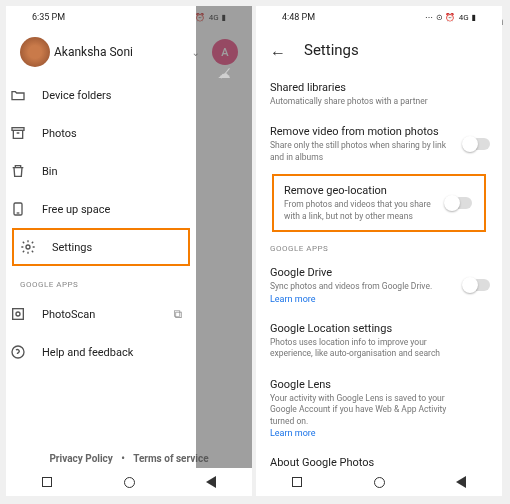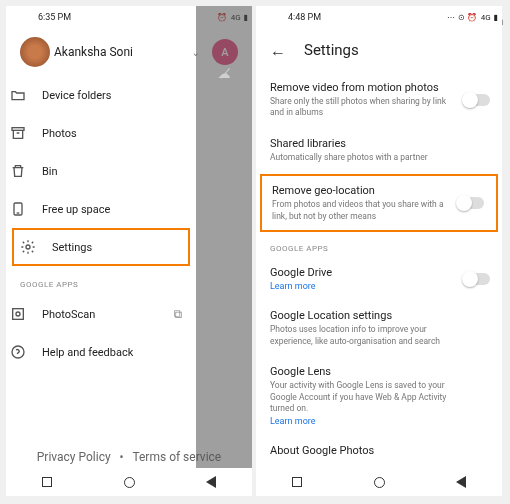--- a/index.html
+++ b/index.html
@@ -2,54 +2,54 @@
 <html><head>
   <meta charset="utf-8">
   <style>
     * { margin: 0; padding: 0; box-sizing: border-box; font-family: -apple-system, BlinkMacSystemFont, 'Segoe UI', Roboto, sans-serif; }
     body { background: #f0f0f0; width: 510px; height: 504px; position: relative; }
     .screens { display: flex; gap: 0; }
     .phone { width: 246px; height: 490px; background: #fff; overflow: hidden; position: relative; }
     .phone.left { margin-left: 6px; margin-top: 6px; }
     .phone.right { margin-left: 4px; margin-top: 6px; }
     
-    .statusbar { height: 22px; display: flex; justify-content: space-between; align-items: center; padding: 0 4px; font-size: 9px; color: #222; margin-left: 28px; }
+    .statusbar { height: 22px; display: flex; justify-content: space-between; align-items: center; padding: 0 26px; font-size: 9px; color: #222; }
     .statusbar .icons { display: flex; gap: 3px; align-items: center; font-size: 8px; }
     
     
     .l-header { height: 48px; display: flex; align-items: center; padding: 0 14px; gap: 4px; }
     .avatar-photo { width: 30px; height: 30px; border-radius: 50%; background: radial-gradient(circle, #c97a4a 30%, #8b4a2a 100%); flex-shrink: 0; }
     .l-header .name { flex: 1; font-size: 12px; color: #222; }
     .l-header .chev { font-size: 10px; color: #888; margin-right: 8px; }
     .avatar-badge { width: 26px; height: 26px; border-radius: 50%; background: #ec407a; color: #fff; display: flex; align-items: center; justify-content: center; font-size: 11px; font-weight: 500; flex-shrink: 0; }
     
     .menu-list { width: 190px; }
     .menu-item { height: 38px; display: flex; align-items: center; padding: 0 4px; gap: 16px; font-size: 11px; color: #222; position: relative; }
     .menu-item .micon { width: 16px; height: 16px; display: flex; align-items: center; justify-content: center; color: #555; }
     .menu-item.highlighted { border: 2px solid #f57c00; margin: 0 6px; padding: 0 6px; }
     .menu-item .ext-icon { position: absolute; right: 14px; color: #888; font-size: 12px; }
     .menu-header { padding: 14px 14px 6px; font-size: 8px; color: #888; letter-spacing: 0.5px; }
     
-    .l-footer { position: absolute; bottom: 32px; width: 100%; text-align: center; font-size: 12px; color: #666; }
+    .l-footer { position: absolute; bottom: 32px; width: 100%; text-align: center; font-size: 10px; color: #666; font-weight: bold; }
     .l-footer .dot { margin: 0 6px; }
     
     .l-overlay { position: absolute; top: 0; right: 0; width: 56px; height: 100%; background: rgba(80,80,80,0.55); display: flex; flex-direction: column; align-items: center; padding-top: 60px; gap: 24px; }
     .l-overlay .oicon { color: #d0d0d0; font-size: 13px; }
     
     
     .r-header { height: 44px; display: flex; align-items: center; padding: 0 14px; gap: 18px; }
     .r-header .back { font-size: 16px; color: #333; }
     .r-header .title { font-size: 15px; color: #222; }
     
     .r-content { padding: 0; }
     .setting-row { padding: 9px 14px; border-bottom: 0; position: relative; }
     .setting-row .stitle { font-size: 11px; color: #222; margin-bottom: 2px; }
     .setting-row .sdesc { font-size: 8.5px; color: #777; line-height: 1.35; padding-right: 40px; }
     .setting-row .slink { font-size: 9px; color: #1a73e8; margin-top: 1px; }
-    .setting-row.highlighted { border: 2.5px solid #f57c00; margin: 2px 4px; padding: 8px 10px; }
+    .setting-row.highlighted { border: 2.5px solid #f57c00; margin: 2px 16px; padding: 8px 10px; }
     .toggle { position: absolute; right: 12px; top: 50%; transform: translateY(-50%); width: 26px; height: 12px; background: #ddd; border-radius: 8px; }
     .toggle::after { content: ''; position: absolute; left: -2px; top: -2px; width: 16px; height: 16px; background: #fff; border-radius: 50%; box-shadow: 0 1px 2px rgba(0,0,0,0.3); }
     .r-section-header { padding: 10px 14px 4px; font-size: 8px; color: #888; letter-spacing: 0.5px; }
     
     .navbar { position: absolute; bottom: 0; width: 100%; height: 28px; display: flex; justify-content: space-around; align-items: center; background: #fff; }
     .navbar .navbtn { width: 14px; height: 14px; display: flex; align-items: center; justify-content: center; color: #333; }
     .navbar .square { width: 10px; height: 10px; border: 1.5px solid #333; }
     .navbar .circle { width: 11px; height: 11px; border: 1.5px solid #333; border-radius: 50%; }
     .navbar .tri { width: 0; height: 0; border-top: 6px solid transparent; border-bottom: 6px solid transparent; border-right: 10px solid #333; }
     
@@ -184,38 +184,39 @@
       </span>
     </div>
 
     <div class="r-header">
       <span class="back">←</span>
       <span class="title">Settings</span>
     </div>
 
     <div class="r-content">
       <div class="setting-row">
+        <div class="stitle">Shared libraries</div>
+        <div class="sdesc">Automatically share photos with a partner</div>
+      </div>
+      <div class="setting-row">
         <div class="stitle">Remove video from motion photos</div>
         <div class="sdesc">Share only the still photos when sharing by link and in albums</div>
         <div class="toggle"></div>
-      </div>
-      <div class="setting-row">
-        <div class="stitle">Shared libraries</div>
-        <div class="sdesc">Automatically share photos with a partner</div>
       </div>
       <div class="setting-row highlighted">
         <div class="stitle">Remove geo-location</div>
         <div class="sdesc">From photos and videos that you share with a link, but not by other means</div>
         <div class="toggle"></div>
       </div>
 
       <div class="r-section-header">GOOGLE APPS</div>
 
       <div class="setting-row">
         <div class="stitle">Google Drive</div>
+        <div class="sdesc">Sync photos and videos from Google Drive.</div>
         <div class="slink">Learn more</div>
         <div class="toggle"></div>
       </div>
       <div class="setting-row">
         <div class="stitle">Google Location settings</div>
         <div class="sdesc">Photos uses location info to improve your experience, like auto-organisation and search</div>
       </div>
       <div class="setting-row">
         <div class="stitle">Google Lens</div>
         <div class="sdesc">Your activity with Google Lens is saved to your Google Account if you have Web &amp; App Activity turned on.</div>

